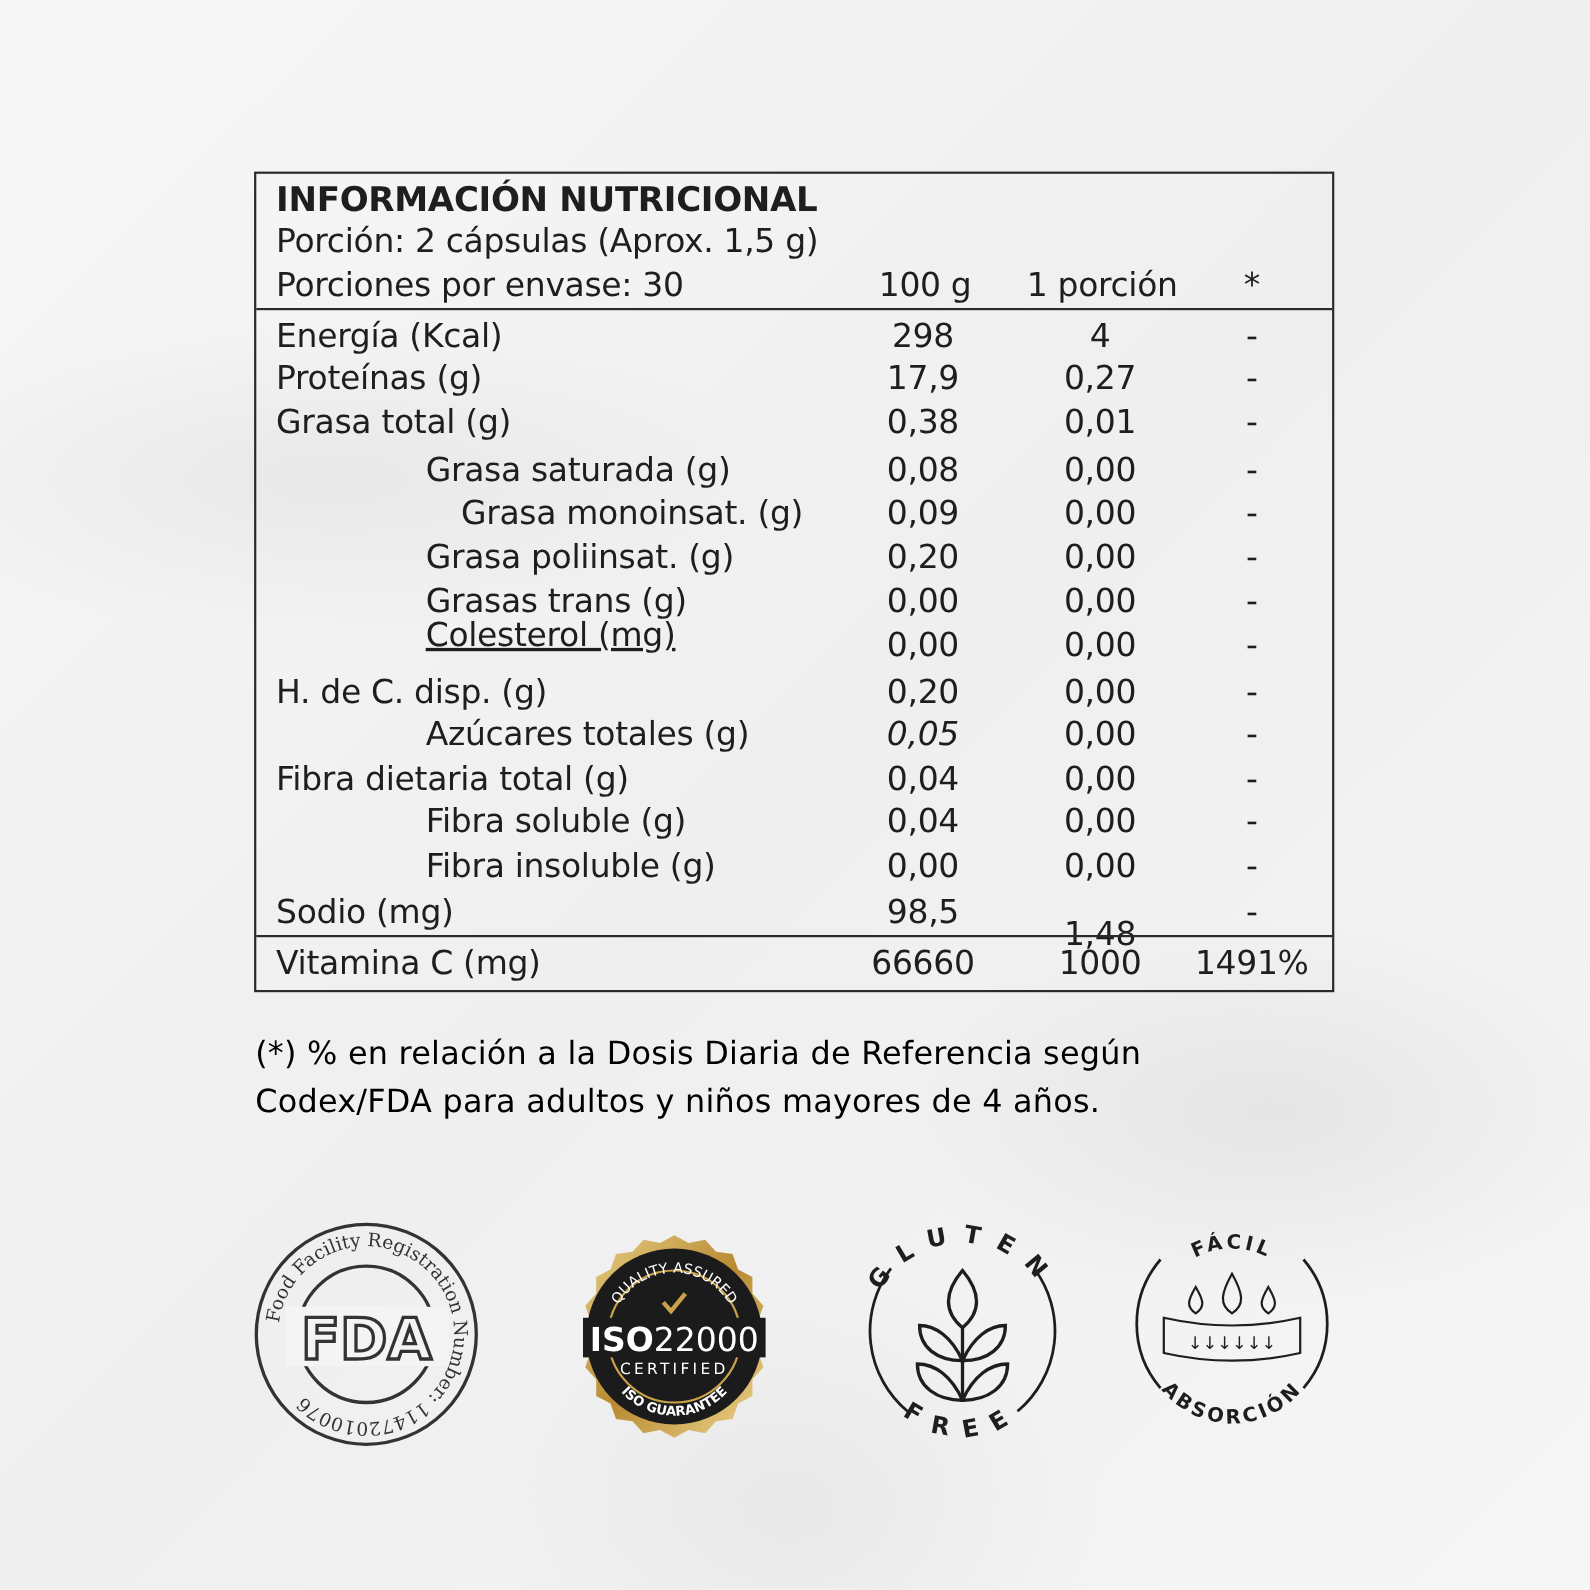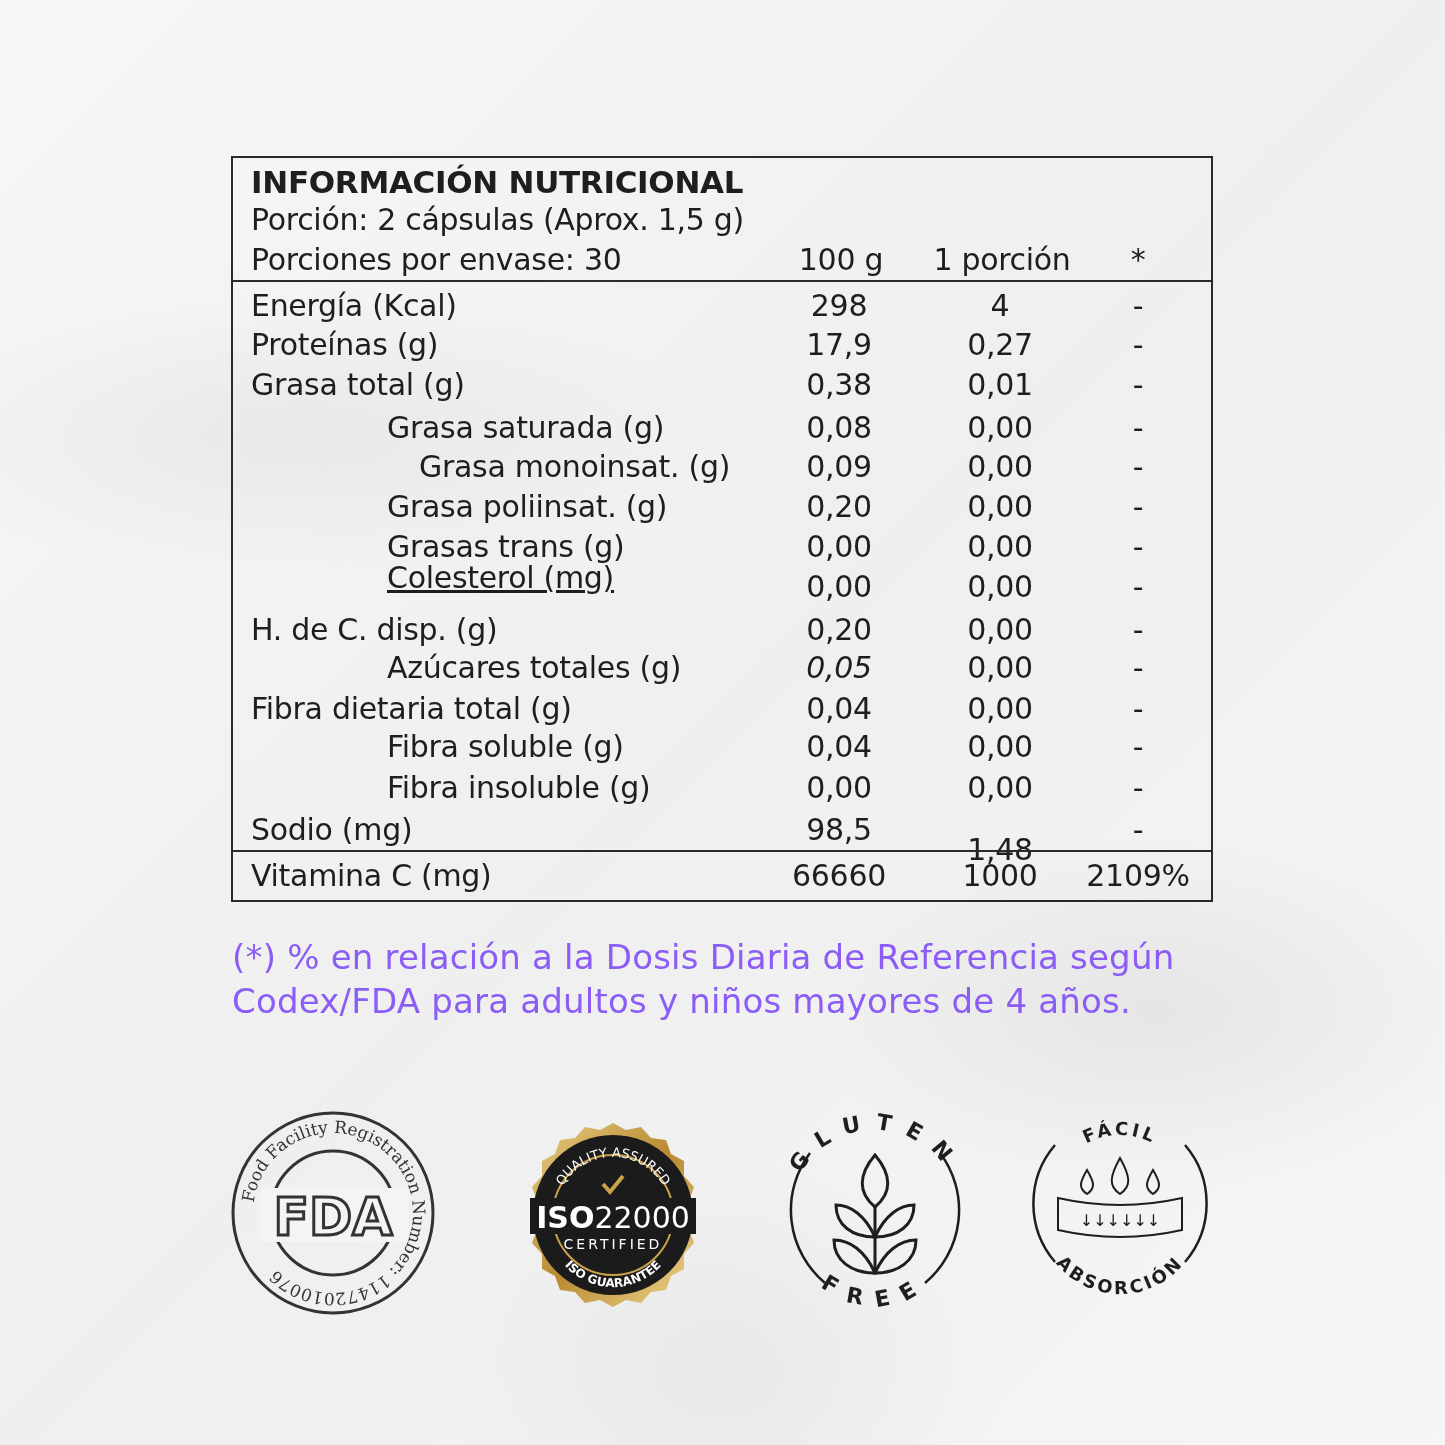--- a/index.html
+++ b/index.html
@@ -14,21 +14,21 @@
   .table{position:absolute;left:231px;top:156px;width:982px;height:746px;border:2px solid #2a2a2a;box-sizing:border-box;}
   .line{position:absolute;left:0;right:0;height:2px;background:#2a2a2a;}
   .txt{position:absolute;font-size:30px;white-space:nowrap;line-height:36px;letter-spacing:-0.3px;}
   .title{font-weight:bold;font-size:31px;}
   .c1{left:18px;}
   .c1i{left:154px;}
   .v{text-align:center;width:140px;}
   .v100{left:536px;}
   .vpor{left:697px;}
   .vpct{left:835px;}
-  .foot{position:absolute;left:232px;top:935px;font-size:34px;line-height:44px;color:#8b5cf6;letter-spacing:0.2px;}
+  .foot{position:absolute;left:232px;top:935px;font-size:29px;line-height:44px;color:#000000;letter-spacing:0.2px;}
   .badge{position:absolute;}
 </style>
 </head>
 <body>
 
 <div class="table">
   <div class="txt title c1" style="top:6px">INFORMACIÓN NUTRICIONAL</div>
   <div class="txt c1" style="top:44px">Porción: 2 cápsulas (Aprox. 1,5 g)</div>
   <div class="txt c1" style="top:84px">Porciones por envase: 30</div>
   <div class="txt v v100" style="top:84px;left:538px">100 g</div>
@@ -92,21 +92,21 @@
       <div class="txt c1" style="top: 654px;">Sodio (mg)</div>
       <div class="txt v v100" style="top: 654px;">98,5</div>
       <div class="txt v vpor" style="top: 654px; margin-top: 20px;">1,48</div>
       <div class="txt v vpct" style="top: 654px;">-</div>
     </div>
 
   <div class="line" style="top:692px"></div>
   <div class="txt c1" style="top:700px">Vitamina C (mg)</div>
   <div class="txt v v100" style="top:700px;left:536px">66660</div>
   <div class="txt v vpor" style="top:700px">1000</div>
-  <div class="txt v vpct" style="top:700px">2109%</div>
+  <div class="txt v vpct" style="top:700px">1491%</div>
 </div>
 
 <div class="foot">
   <div>(*) % en relación a la Dosis Diaria de Referencia según</div>
   <div>Codex/FDA para adultos y niños mayores de 4 años.</div>
 </div>
 
 <div class="badge" style="left:230px;top:1110px;width:206px;height:206px">
   <svg width="206" height="206" viewBox="0 0 206 206">
     <defs>

